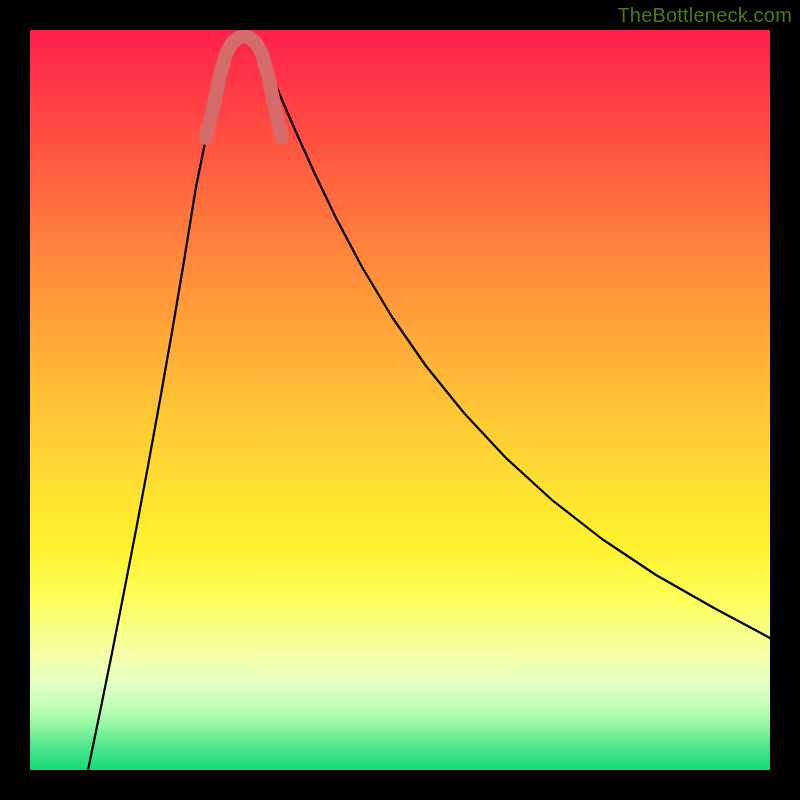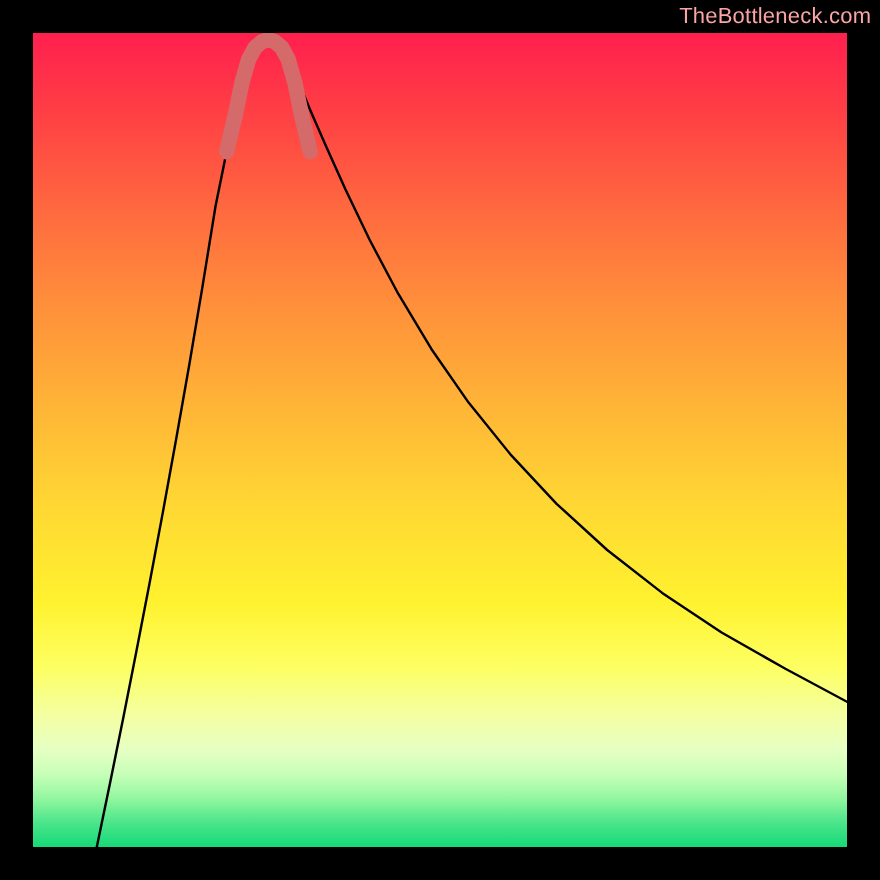--- a/index.html
+++ b/index.html
@@ -48,21 +48,21 @@
     position: absolute;
     left: 0;
     top: 0;
     width: 740px;
     height: 740px;
   }
   .watermark {
     position: absolute;
     top: 4px;
     right: 8px;
-    color: #fca5a5;
+    color: #4d7c0f;
     font-size: 20px;
     letter-spacing: 0.2px;
     user-select: none;
   }
 </style>
 </head>
 <body>
 
 <div class="frame">
   <div class="watermark">TheBottleneck.com</div>

